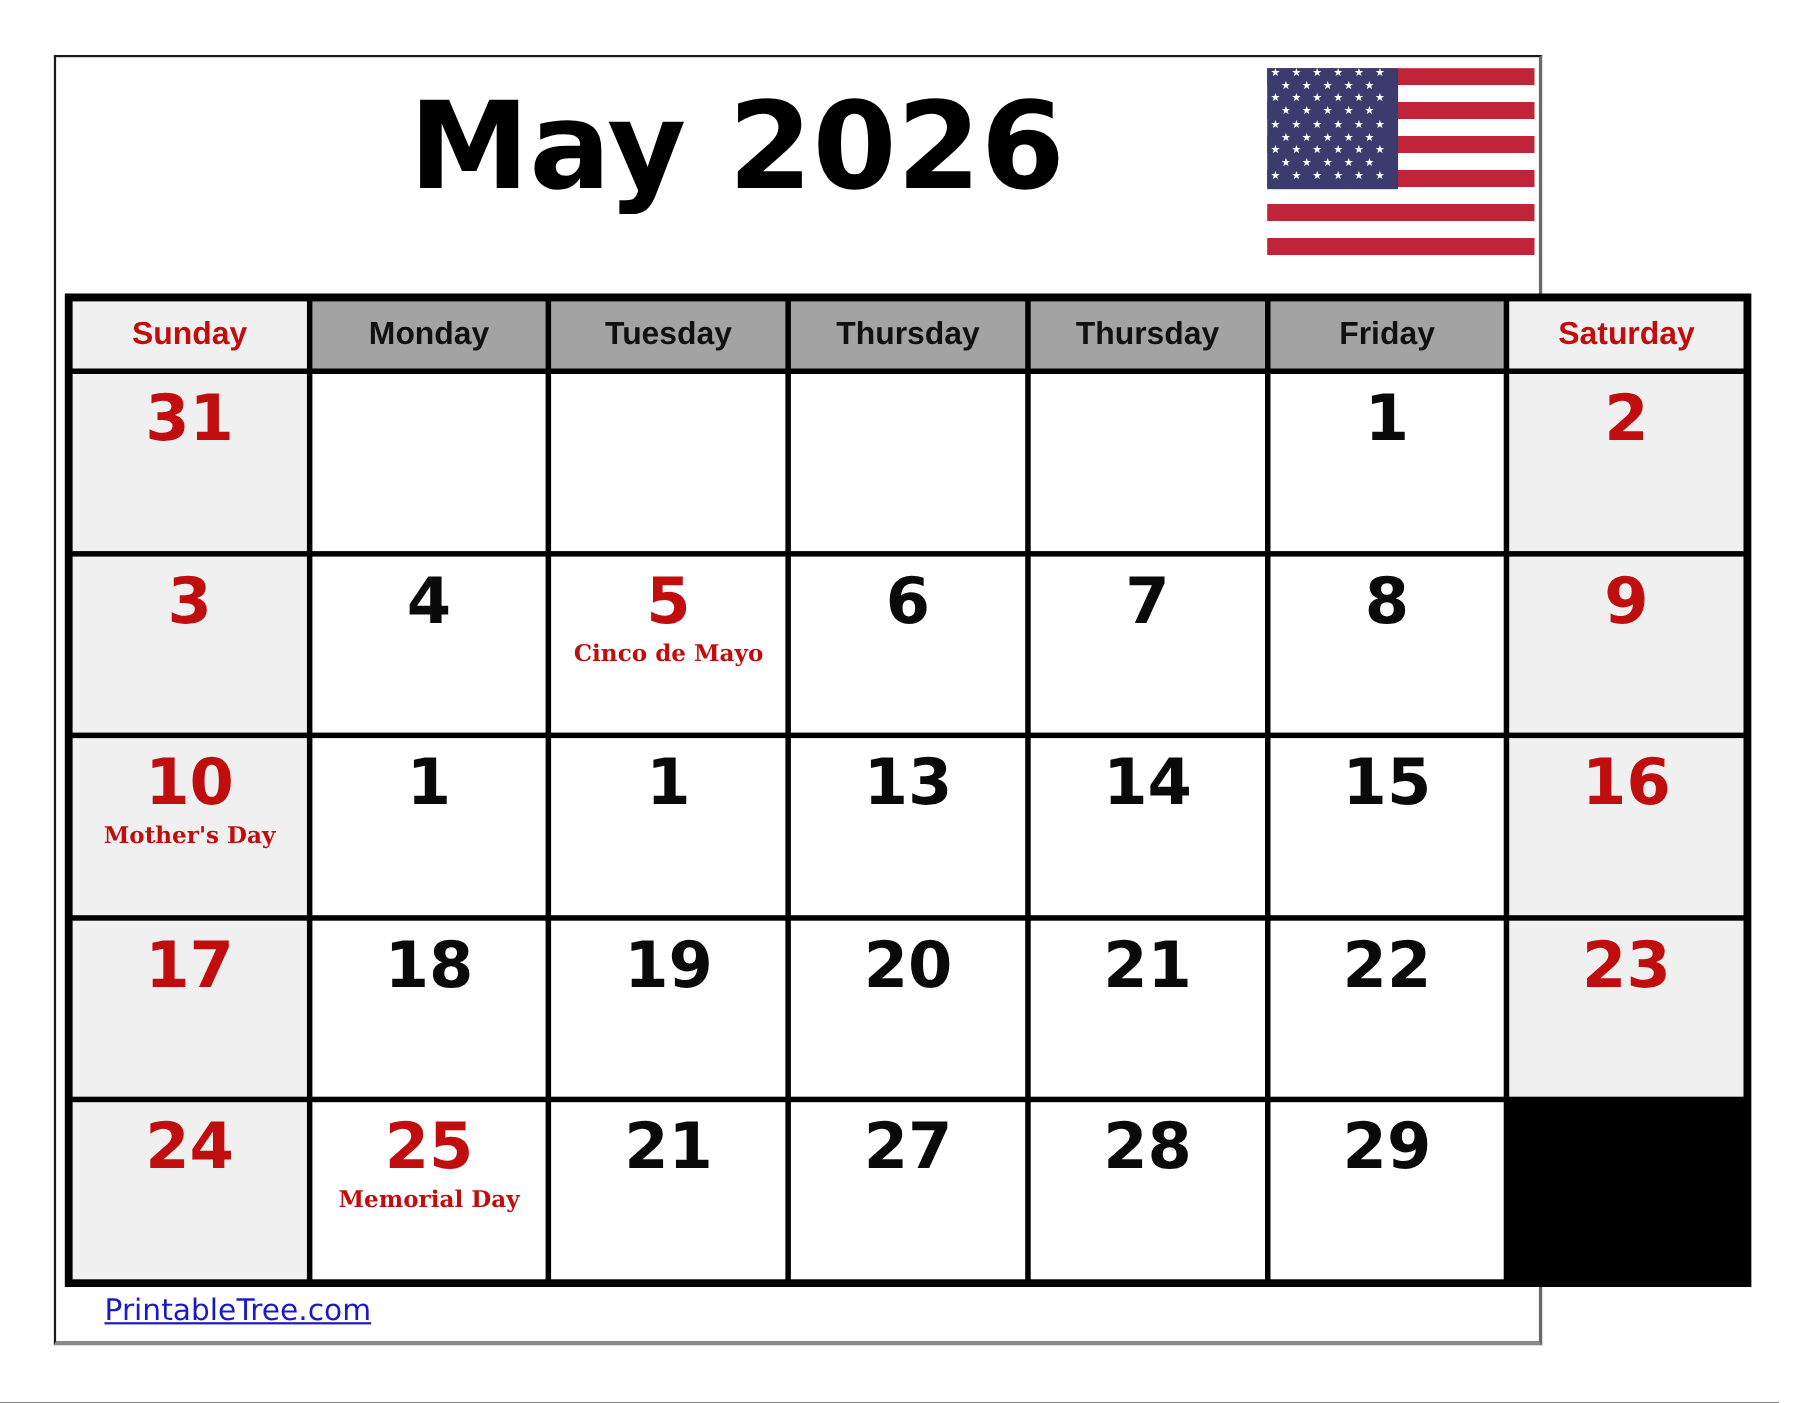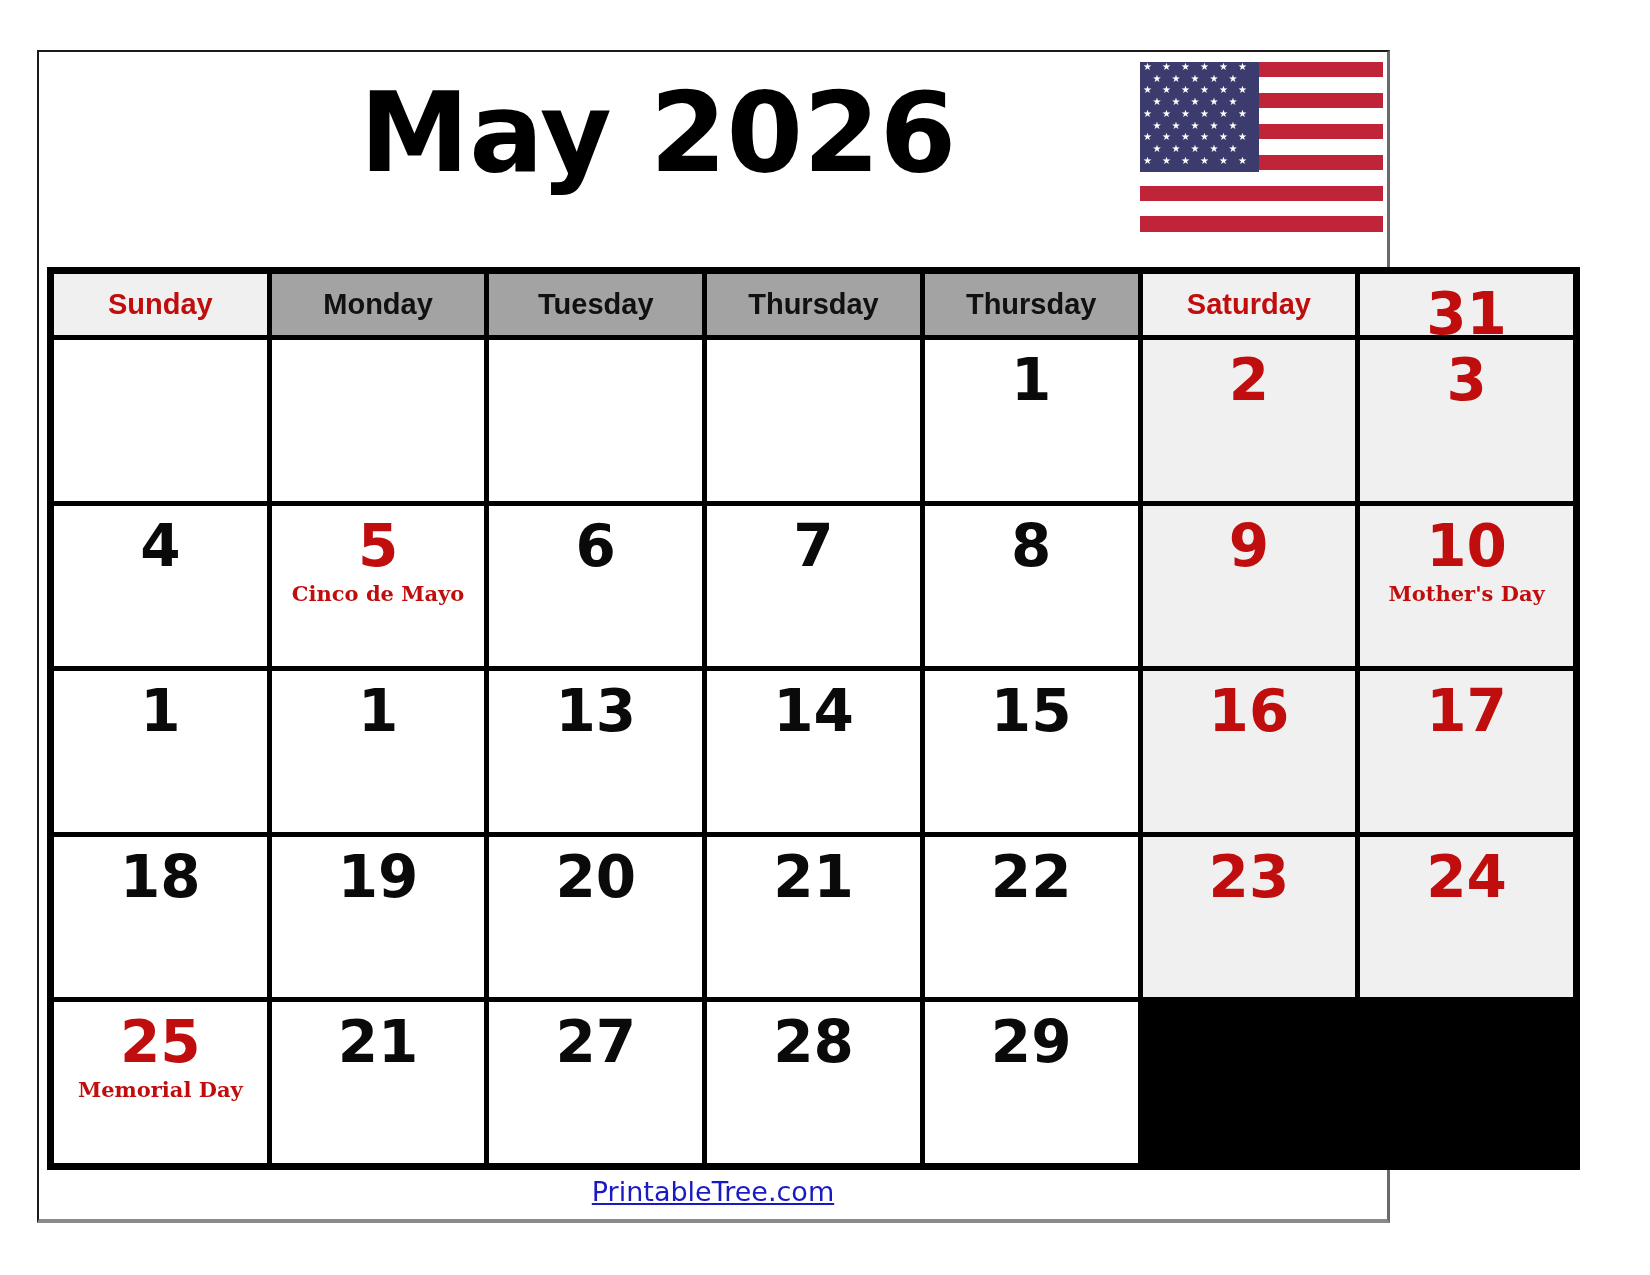--- a/index.html
+++ b/index.html
@@ -2,21 +2,21 @@
 <html><head>
 <meta charset="utf-8">
 <style>
   html,body{margin:0;padding:0;}
   body{
     width:1650px;height:1275px;position:relative;background:#ffffff;
     font-family:"Liberation Sans",sans-serif;overflow:hidden;
   }
   
   .frame{
-    position:absolute;left:37px;top:50px;width:1353px;height:1173px;
+    position:absolute;left:49px;top:50px;width:1353px;height:1173px;
     box-sizing:border-box;background:#ffffff;
     border-top:2px solid #1a1a1a;border-left:2px solid #1a1a1a;
     border-right:3px solid #6a6a6a;border-bottom:4px solid #8a8a8a;
   }
   
   .title{
     position:absolute;top:18px;left:0;right:110px;margin:0;text-align:center;
     font-family:"DejaVu Sans","Liberation Sans",sans-serif;font-weight:bold;
     font-size:110px;line-height:1.15;color:#000;letter-spacing:0px;
   }
@@ -45,21 +45,21 @@
   .num{
     font-family:"DejaVu Sans",sans-serif;font-weight:bold;font-size:58px;
     line-height:1;margin-top:11px;color:#0a0a0a;
   }
   .num.red{color:#c00d0d;}
   .holiday{
     font-family:"DejaVu Serif",serif;font-weight:bold;font-size:21px;
     color:#c00d0d;margin-top:7px;line-height:1.1;
   }
   
-  .footer{position:absolute;left:0;right:0;bottom:12px;text-align:center;}
+  .footer{position:absolute;left:0;right:0;bottom:12px;text-align:left;padding-left:44px;}
   .link{
     font-family:"DejaVu Sans",sans-serif;font-size:27px;color:#1a1ac4;
     text-decoration:underline;cursor:pointer;
   }
 </style>
 </head>
 <body>
 
 <div class="frame">
 
@@ -130,20 +130,23 @@
       </div>
       <div class="hcell">
         <span>Tuesday</span>
       </div>
       <div class="hcell">
         <span>Thursday</span>
       </div>
       <div class="hcell">
         <span>Thursday</span>
       </div>
+      <div class="hcell">
+        <span>Friday</span>
+      </div>
       <div class="hcell wk">
         <span>Saturday</span>
       </div>
       <div class="cell wk">
         <div class="num red">31</div>
       </div>
       <div class="cell">
         <div class="num"></div>
       </div>
       <div class="cell">

